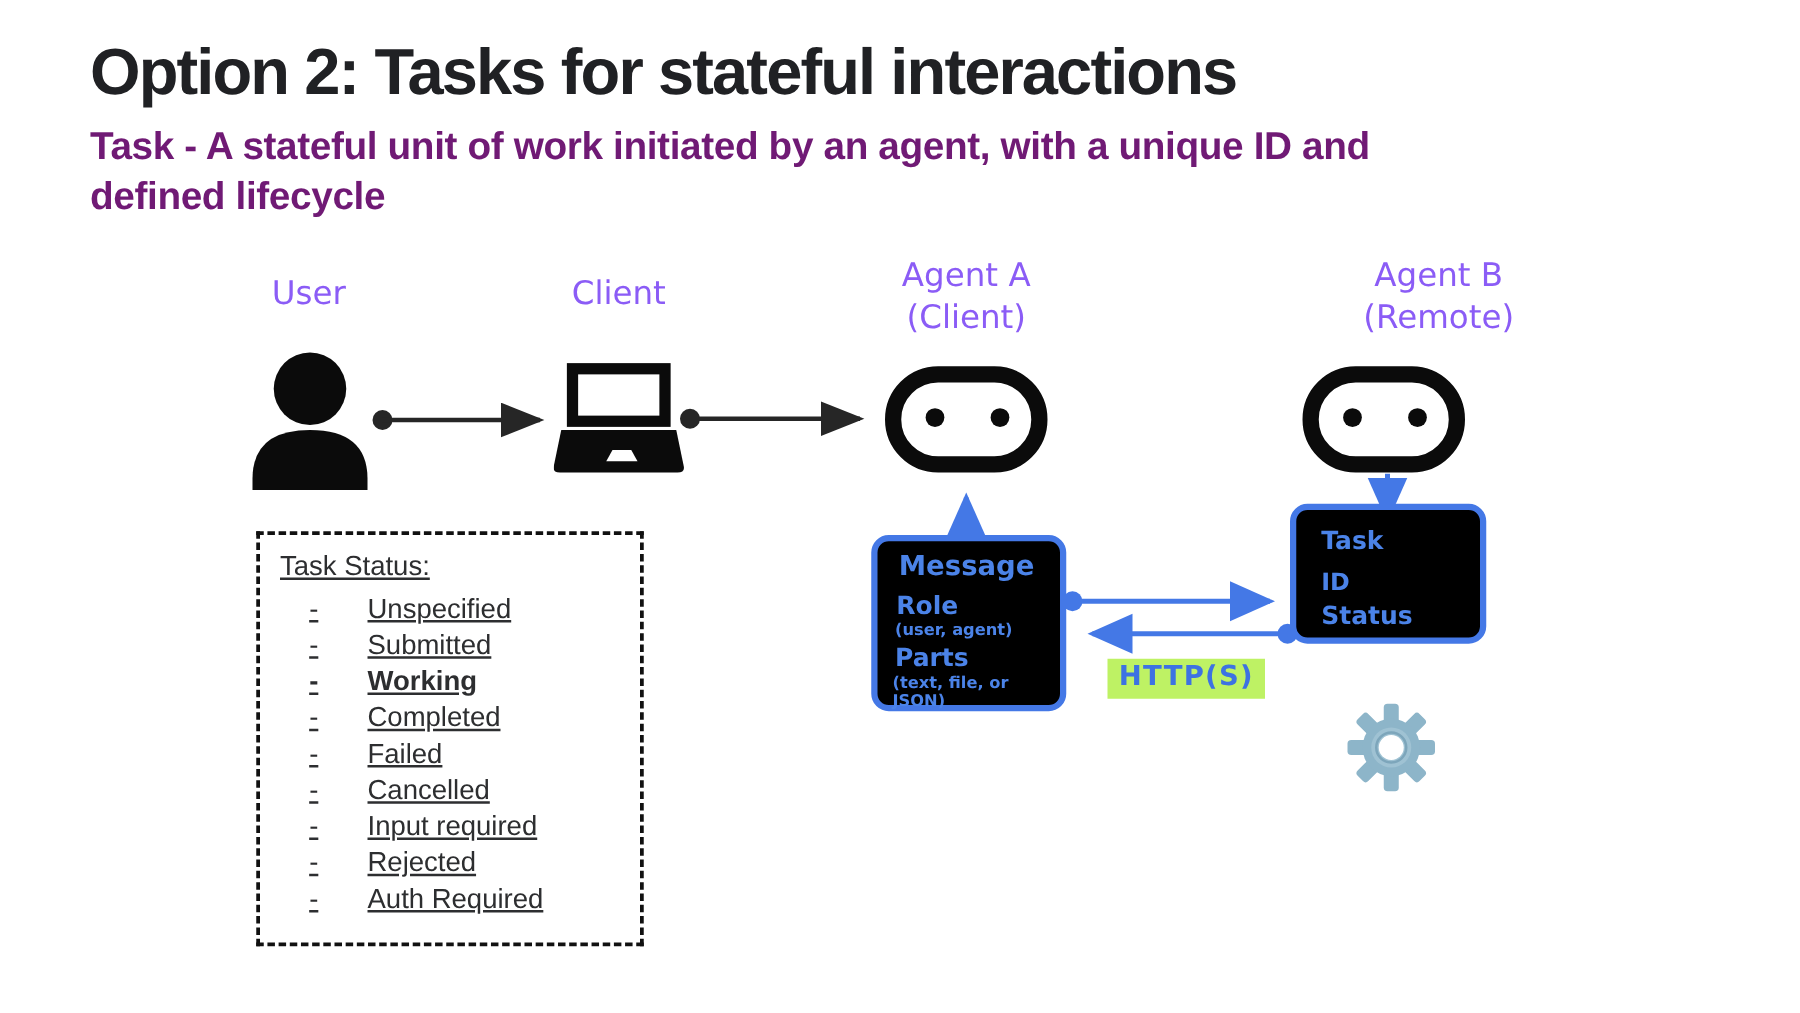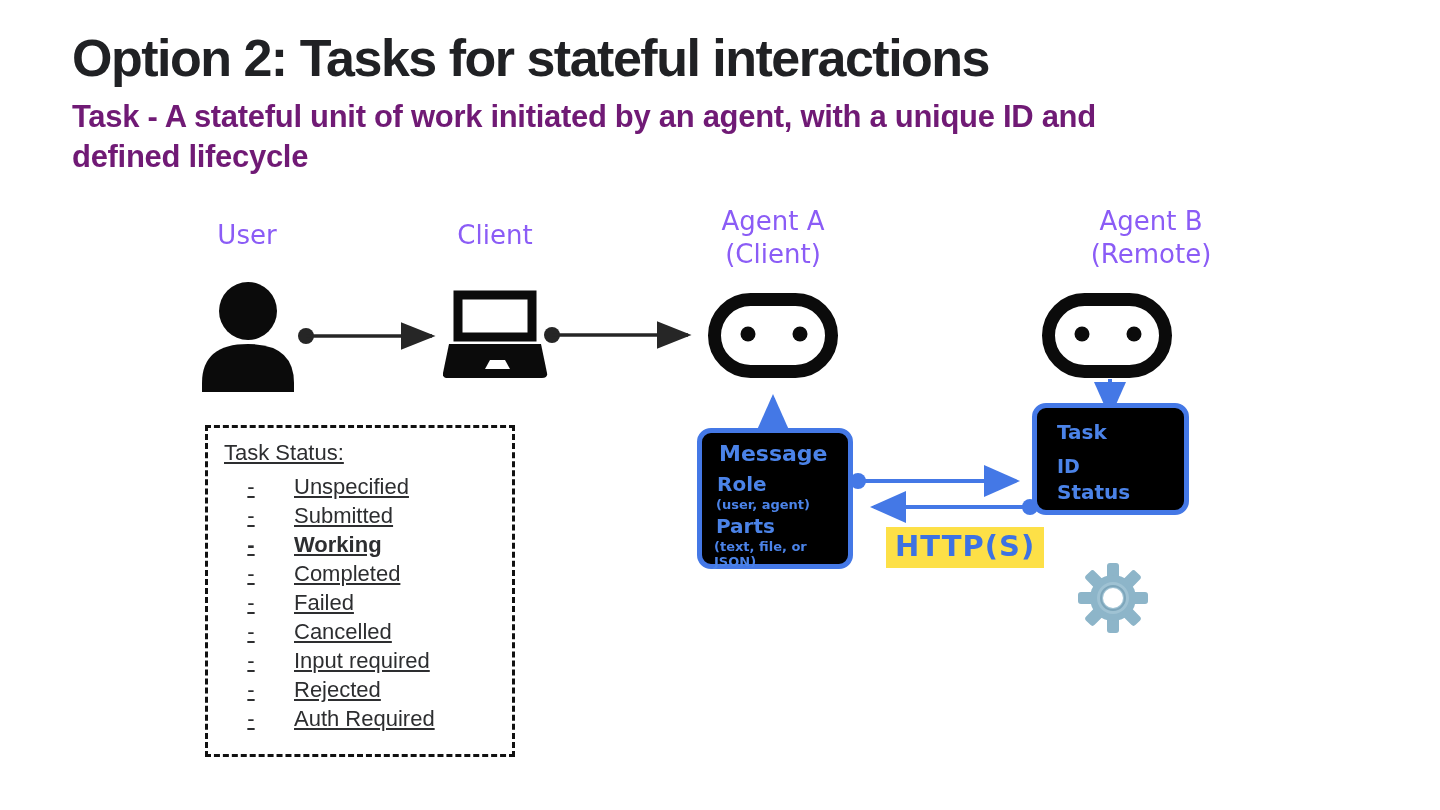--- a/index.html
+++ b/index.html
@@ -26,22 +26,22 @@
 
   
   .bluebox{
     background:#000000;border:5px solid #4478e6;border-radius:14px;box-sizing:border-box;
   }
   .bluebox .bb-title{font-size:22px;font-weight:700;color:#4b83e8;}
   .bluebox .bb-field{font-size:20px;font-weight:700;color:#4b83e8;}
   .bluebox .bb-detail{font-size:13px;font-weight:700;color:#4b83e8;}
 
   .http-label{
-    left:886px;top:527px;background:#fde047;color:#3d72e2;
-    font-size:29px;font-weight:700;letter-spacing:1px;padding:2px 9px 5px 9px;
+    left:886px;top:527px;background:#bef264;color:#3d72e2;
+    font-size:22px;font-weight:700;letter-spacing:1px;padding:2px 9px 5px 9px;
   }
 
   .processing-label{left:1040px;top:627px;font-size:27px;color:#141414;letter-spacing:0.5px;}
 
   
   .status-panel{
     left:205px;top:425px;width:310px;height:332px;box-sizing:border-box;
     border:3px dashed #111;color:#2d2e30;text-decoration:underline;
   }
   .status-heading{margin:12px 0 6px 16px;font-size:22px;}

